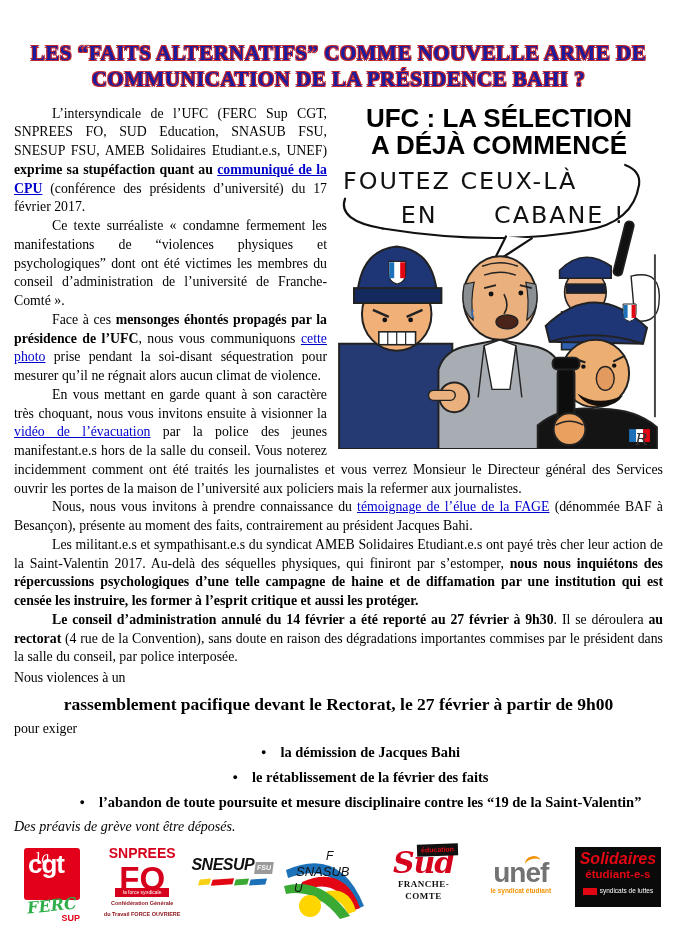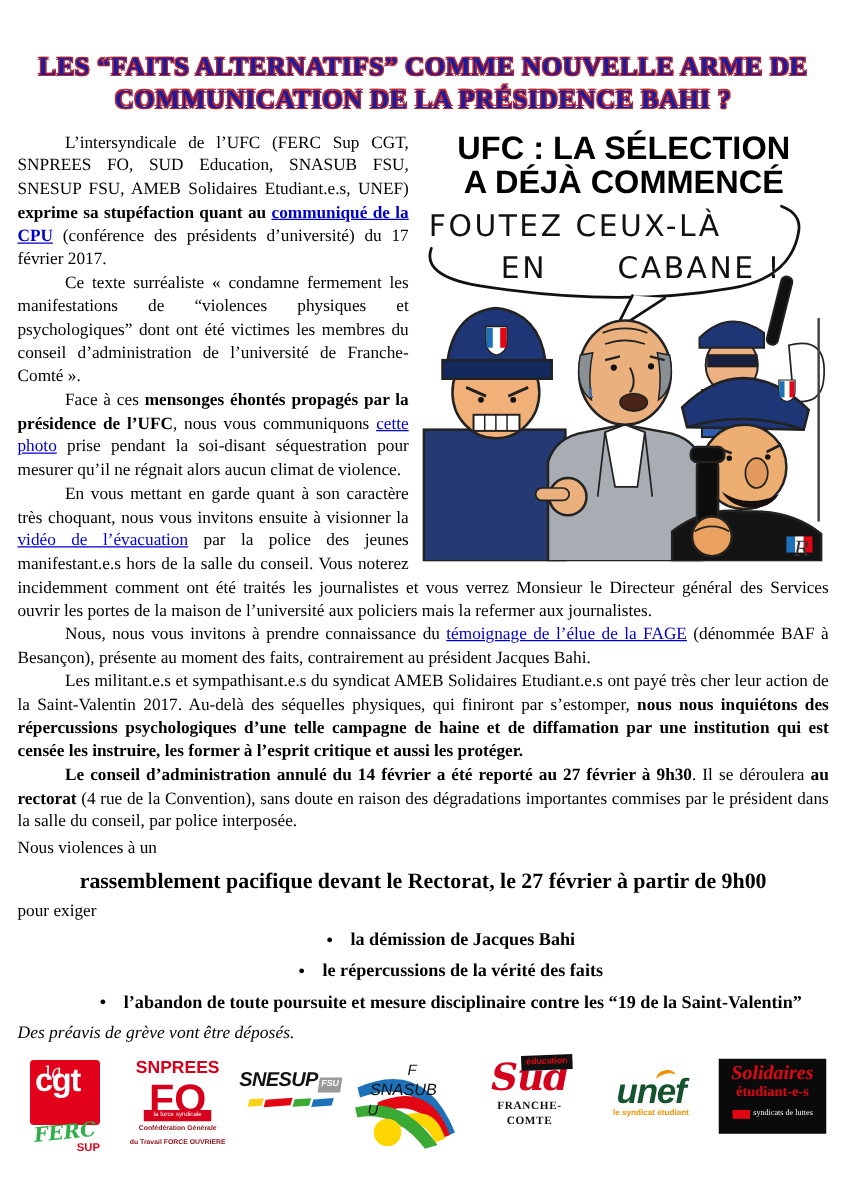--- a/index.html
+++ b/index.html
@@ -63,27 +63,27 @@
   .bar { height:6px; transform:skewX(-20deg) rotate(-4deg); }
 
   .logo-sud { width:86px; text-align:center; position:relative; padding-top:5px; }
   .sud-flag { position:absolute; top:0; left:36px; background:#111; color:#e30613; font-size:7px; font-weight:bold;
               padding:1px 4px; font-family:"Liberation Sans",sans-serif; transform:rotate(-2deg); }
   .sud-main { font-family:"DejaVu Serif",serif; font-style:italic; font-weight:bold; color:#d6001c;
               font-size:30px; line-height:.95; letter-spacing:-1px; display:block; }
   .sud-sub  { font-weight:bold; font-size:9px; letter-spacing:.5px; display:block; color:#111; }
 
   .logo-unef { width:84px; text-align:center; padding-top:16px; font-family:"Liberation Sans",sans-serif; position:relative; }
-  .unef-main { color:#14532d; font-weight:bold; font-size:28px; letter-spacing:-1px; line-height:.9; display:block;font-style:italic; }
+  .unef-main { color:#737373; font-weight:bold; font-size:28px; letter-spacing:-1px; line-height:.9; display:block; }
   .unef-swoosh { position:absolute; top:12px; left:46px; width:16px; height:10px;
                  border-top:3px solid #f39200; border-radius:50%; transform:rotate(-14deg); }
   .unef-sub { font-size:6.5px; color:#f39200; font-weight:bold; display:block; margin-top:1px; }
 
   .logo-sol { width:86px; height:60px; background:#0a0a0a; color:#e30613; text-align:center;
-              font-family:Liberation Serif, serif; position:relative; margin-top:3px; padding-top:4px; box-sizing:border-box; }
+              font-family:Liberation Sans, sans-serif; position:relative; margin-top:3px; padding-top:4px; box-sizing:border-box; }
   .sol-star { position:absolute; top:2px; left:6px; width:0; height:0; color:#fff; }
   .sol-l1 { font-weight:bold; font-style:italic; font-size:16px; line-height:1; position:relative; display:block; }
   .sol-l2 { font-weight:bold; font-size:11.5px; position:relative; display:block; }
   .sol-row { display:flex; align-items:center; justify-content:center; gap:3px; margin-top:4px; position:relative; }
   .sol-badge { background:#e30613; width:14px; height:7px; }
   .sol-l3 { color:#fff; font-size:6.5px; }
 </style>
 </head>
 <body>
 
@@ -189,21 +189,21 @@
     <p class="para indent"><span>Nous, nous vous invitons à prendre connaissance du </span><a href="#" class="lnk">témoignage de l’élue de la FAGE</a><span> (dénommée BAF à Besançon), présente au moment des faits, contrairement au président Jacques Bahi.</span></p>
     <p class="para indent"><span>Les militant.e.s et sympathisant.e.s du syndicat AMEB Solidaires Etudiant.e.s ont payé très cher leur action de la Saint-Valentin 2017. Au-delà des séquelles physiques, qui finiront par s’estomper, </span><span class="b">nous nous inquiétons des répercussions psychologiques d’une telle campagne de haine et de diffamation par une institution qui est censée les instruire, les former à l’esprit critique et aussi les protéger.</span></p>
     <p class="para indent"><span class="b">Le conseil d’administration annulé du 14 février a été reporté au 27 février à 9h30</span><span>. Il se déroulera </span><span class="b">au rectorat</span><span> (4 rue de la Convention), sans doute en raison des dégradations importantes commises par le président dans la salle du conseil, par police interposée.</span></p>
 
     <p class="para appeal">Nous violences à un</p>
     <p class="call">rassemblement pacifique devant le Rectorat, le 27 février à partir de 9h00</p>
     <p class="para">pour exiger</p>
 
     <ul class="demands">
         <li>la démission de Jacques Bahi</li>
-        <li>le répercussions de la vérité des faits</li>
+        <li>le rétablissement de la février des faits</li>
         <li>l’abandon de toute poursuite et mesure disciplinaire contre les “19 de la Saint-Valentin”</li>
       </ul>
 
     <p class="strike">Des préavis de grève vont être déposés.</p>
 
     <div class="logos">
 
       <div class="logo logo-cgt">
         <div class="cgt-box">
           <span class="cgt-la">la</span>

